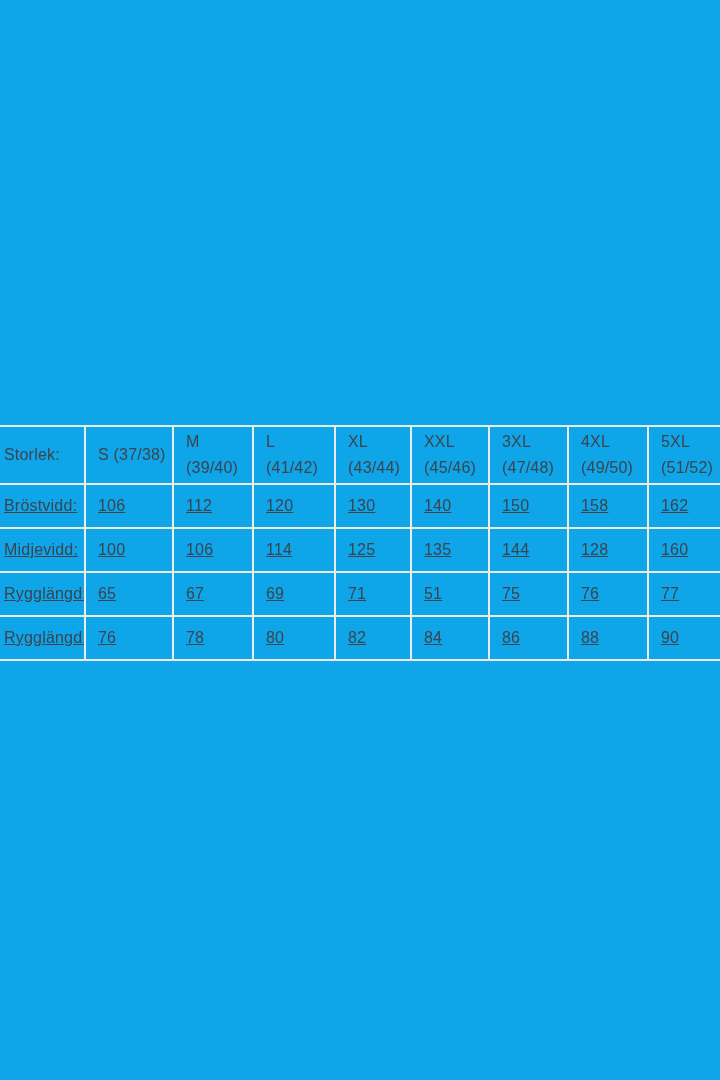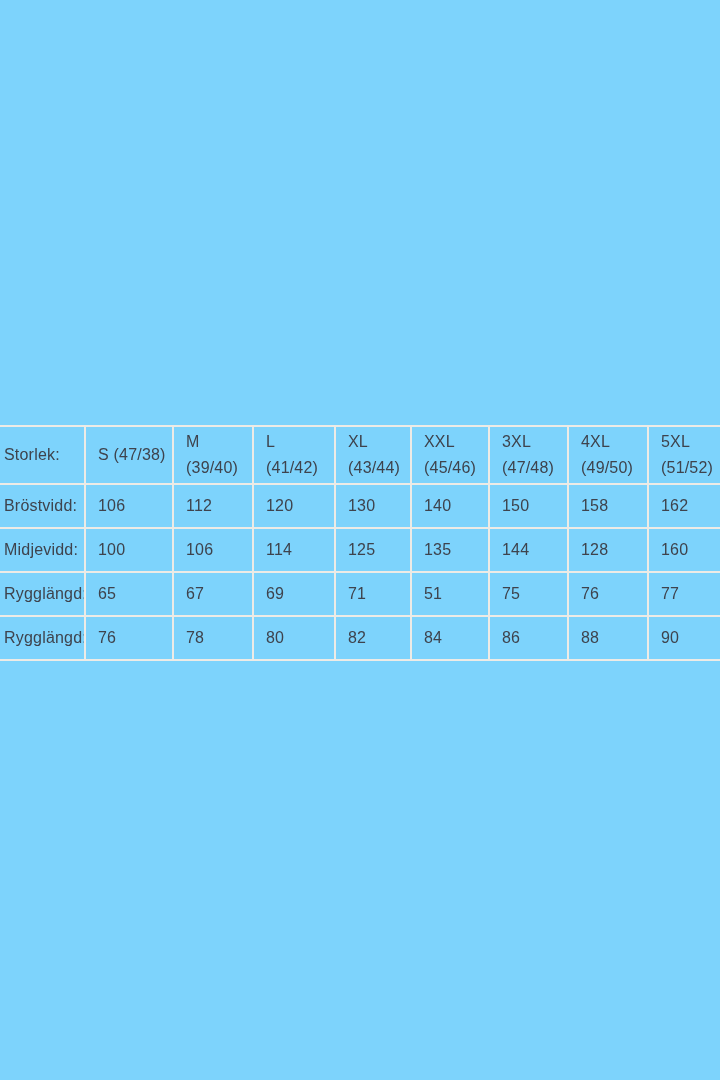--- a/index.html
+++ b/index.html
@@ -4,21 +4,21 @@
 <style>
   html, body {
     margin: 0;
     padding: 0;
     background: #ffffff;
   }
   .stage {
     position: relative;
     width: 720px;
     height: 1080px;
-    background: #7dd3fc;
+    background: #0ea5e9;
     overflow: hidden;
     font-family: "Liberation Sans", "DejaVu Sans", sans-serif;
   }
   table.size-table {
     position: absolute;
     left: 0;
     top: 425px;
     border-collapse: collapse;
     table-layout: fixed;
     width: 734px;
@@ -44,20 +44,21 @@
   .size-table tbody tr { height: 44px; }
 
   .size-table thead th {
     white-space: pre-line;   
     line-height: 26px;
   }
   .size-table tbody th,
   .size-table tbody td {
     line-height: 20px;
     white-space: nowrap;
+    text-decoration: underline;
   }
 
   col.c-label { width: 85px; }
   col.c-s     { width: 88px; }
   col.c-m     { width: 80px; }
   col.c-l     { width: 82px; }
   col.c-xl    { width: 76px; }
   col.c-xxl   { width: 78px; }
   col.c-3xl   { width: 79px; }
   col.c-4xl   { width: 80px; }
@@ -75,21 +76,21 @@
         <col class="c-l">
       <col class="c-xl">
         <col class="c-xxl">
         <col class="c-3xl">
         <col class="c-4xl">
         <col class="c-5xl">
     </colgroup>
     <thead>
       <tr>
         <th>Storlek:</th>
-        <th>S (47/38)</th>
+        <th>S (37/38)</th>
         <th>M
 (39/40)</th>
         <th>L
 (41/42)</th>
         <th>XL
 (43/44)</th>
         <th>XXL
 (45/46)</th>
         <th>3XL
 (47/48)</th>

